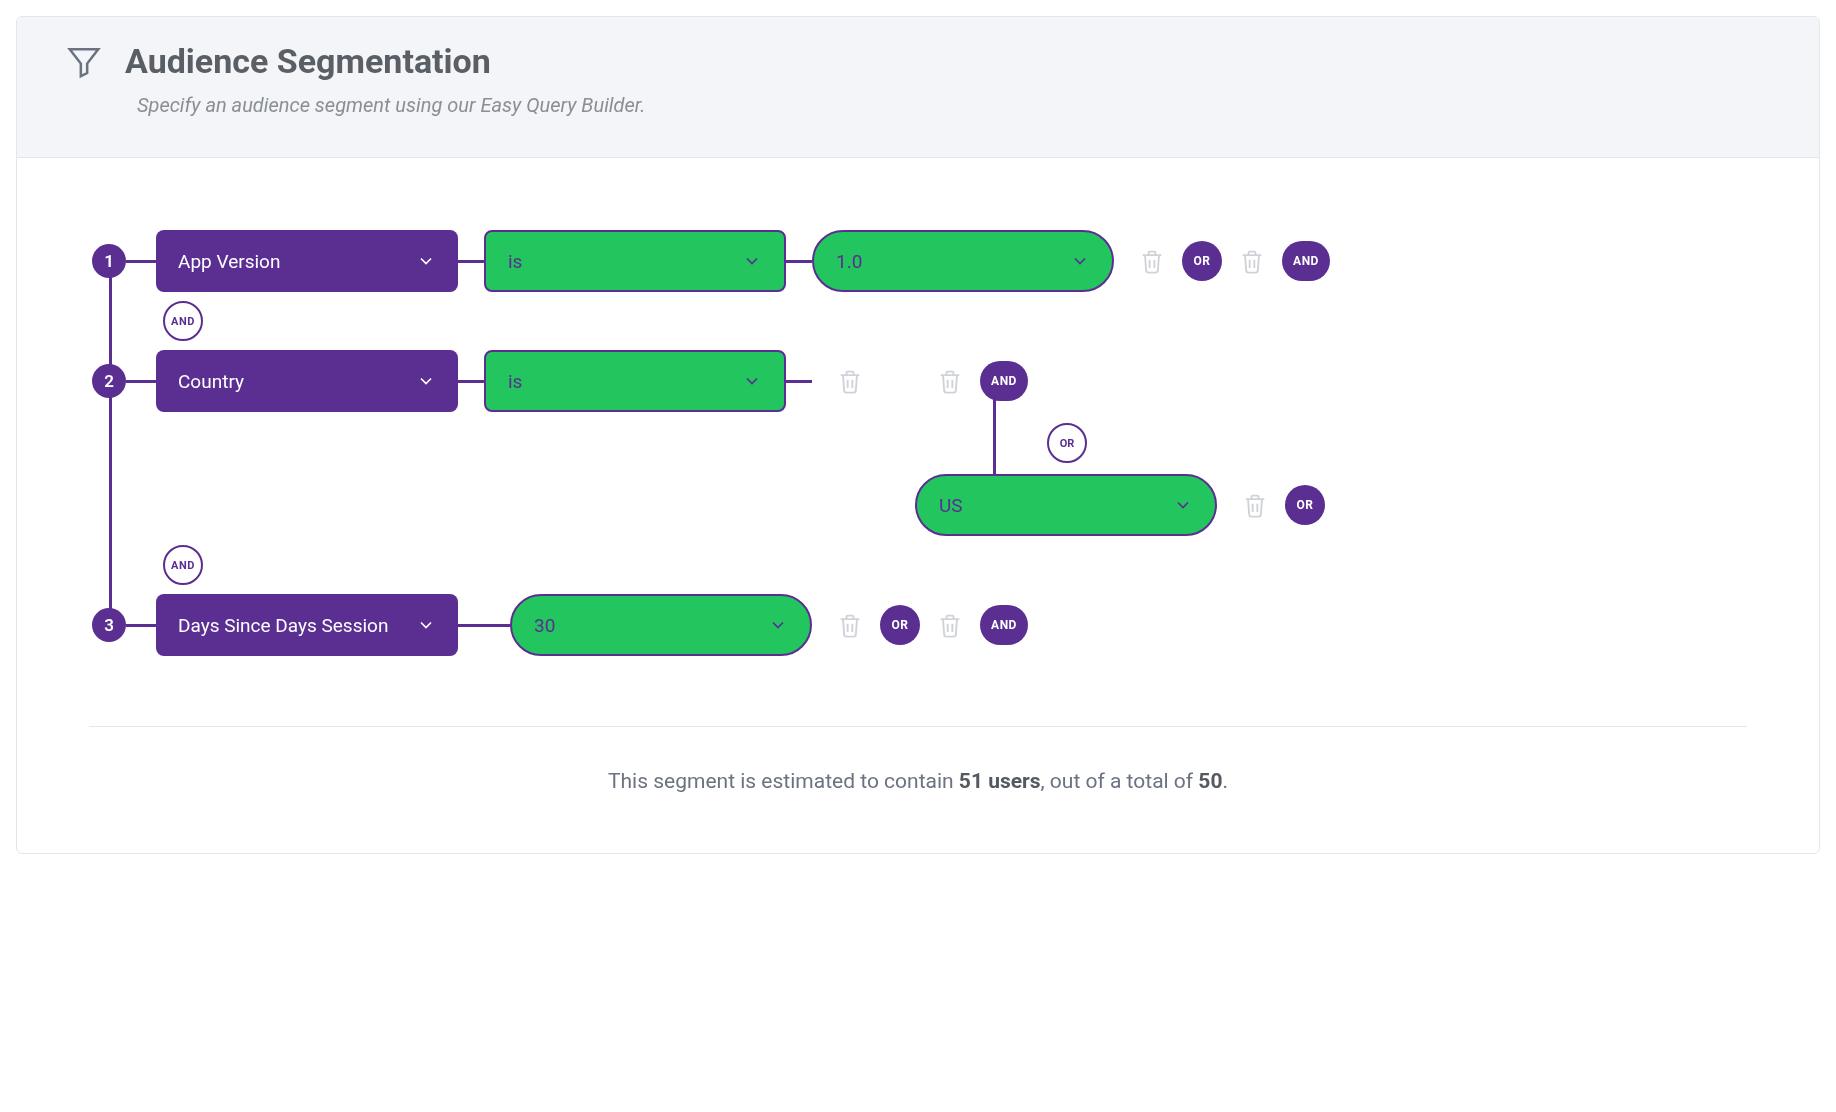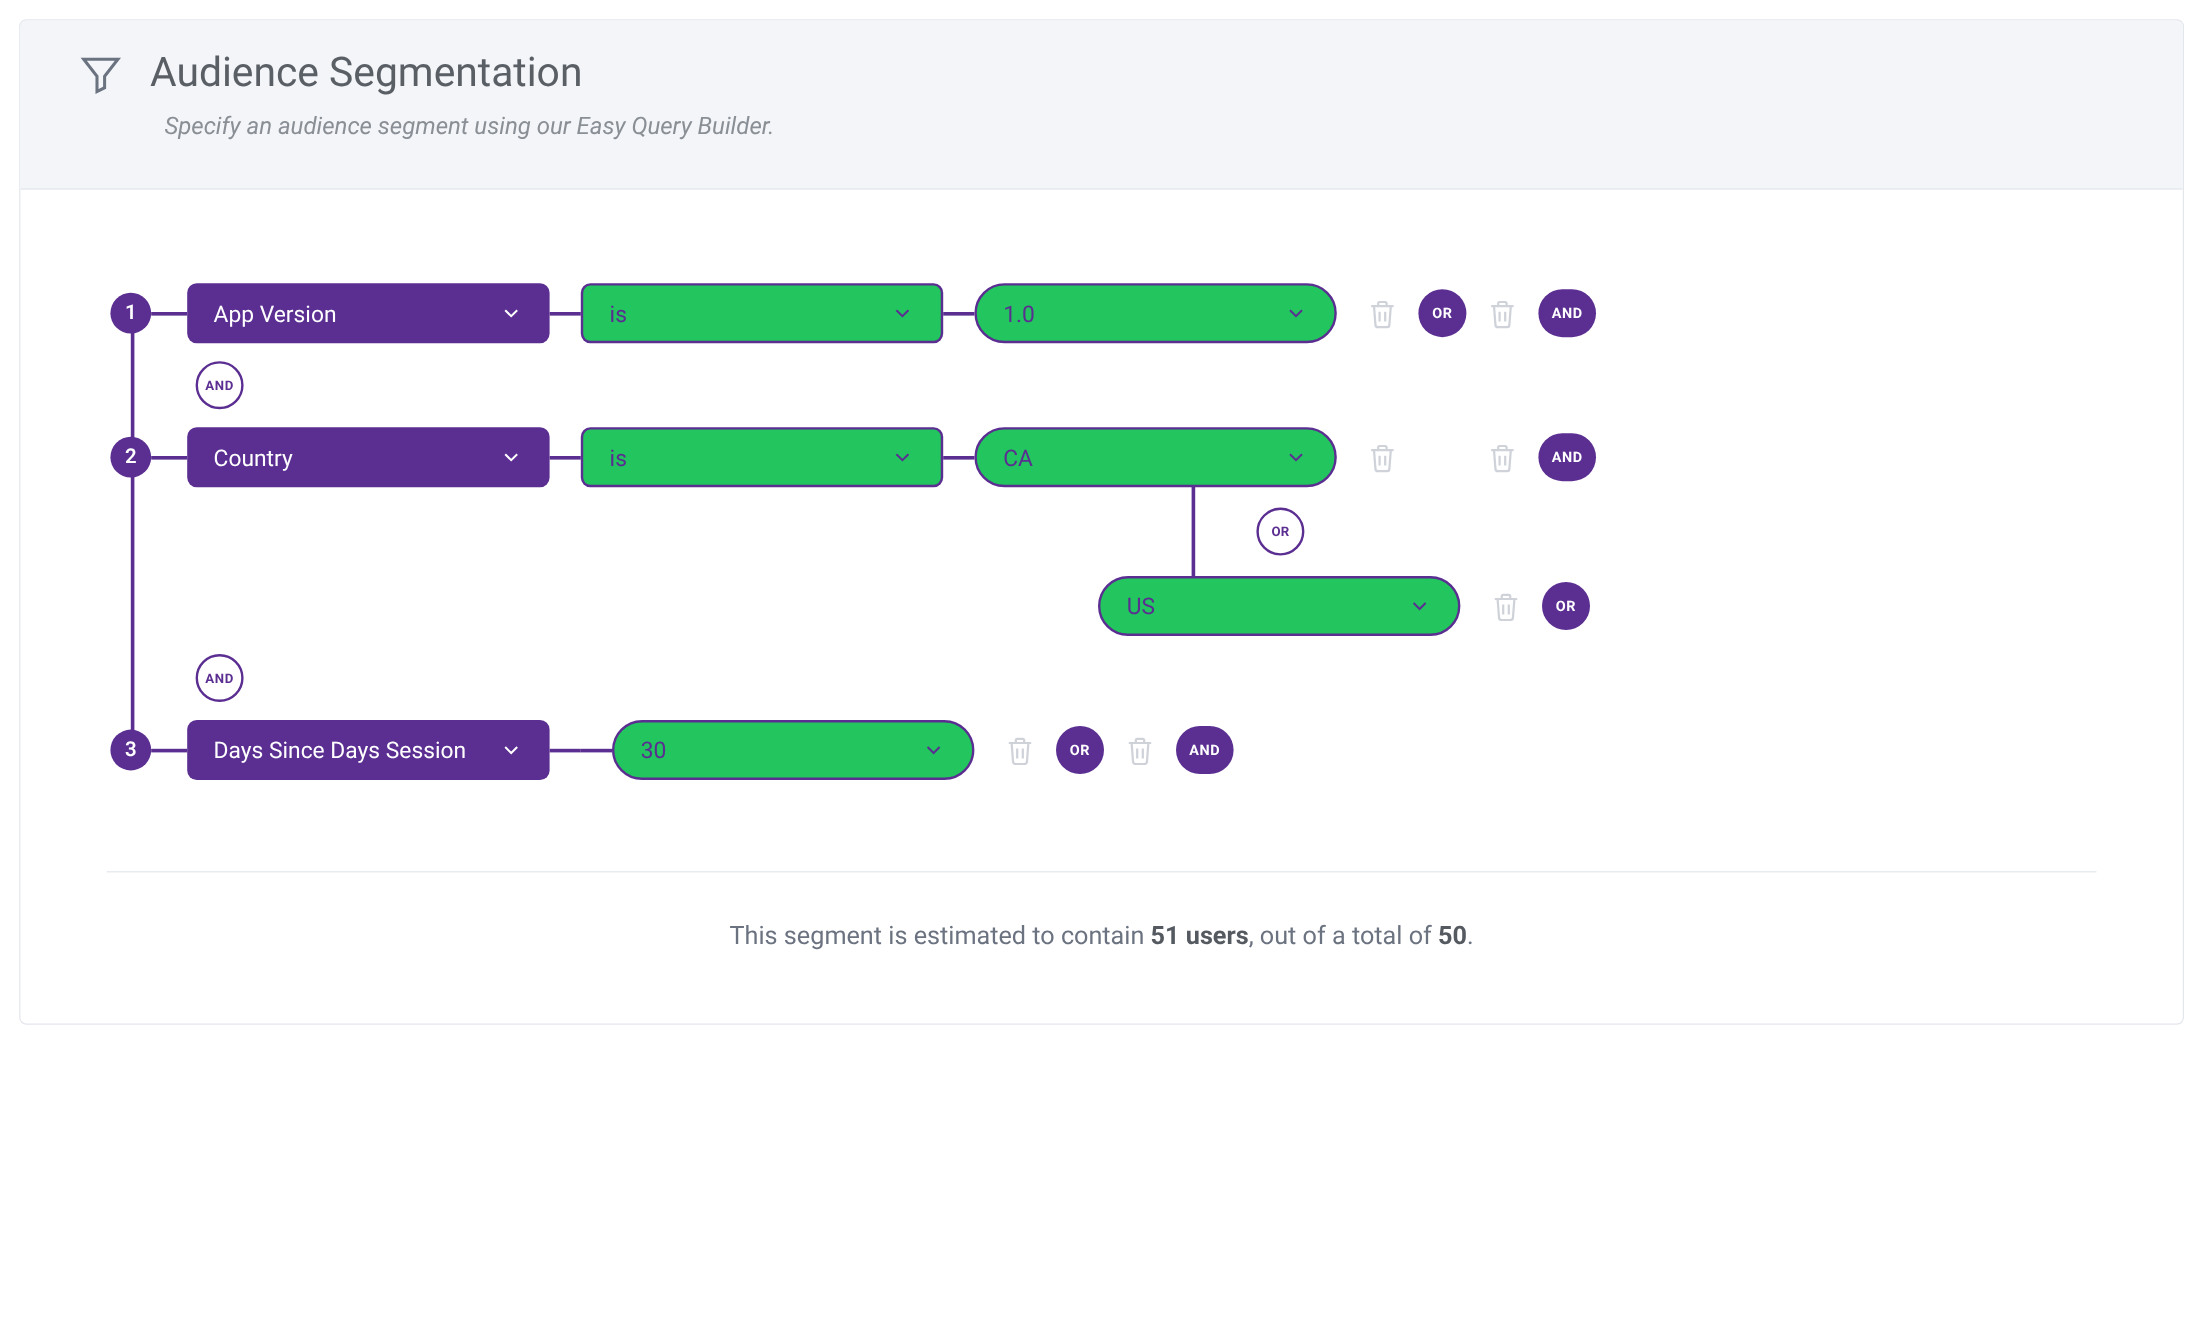--- a/index.html
+++ b/index.html
@@ -33,21 +33,21 @@
     align-items: flex-start;
     gap: 22px;
   }
   .funnel-icon {
     flex-shrink: 0;
     margin-top: 2px;
   }
   .header-text h1 {
     margin: 0 0 4px 0;
     font-size: 34px;
-    font-weight: 400;
+    font-weight: 700;
     color: #5a5f66;
   }
   .header-text p {
     margin: 12px;
     font-size: 20px;
     font-style: italic;
     color: #8a8f96;
   }
   .builder {
     padding: 72px 72px 40px 72px;
@@ -118,21 +118,21 @@
     font-size: 11px;
     font-weight: 700;
   }
   .hconn {
     height: 3px;
     background: var(--purple);
     flex-shrink: 0;
   }
 
   .sel {
-    height: 50px;
+    height: 62px;
     border-radius: 8px;
     display: flex;
     align-items: center;
     justify-content: space-between;
     padding: 16px 22px;
     font-size: 19px;
     cursor: pointer;
     flex-shrink: 0;
     position: relative;
     z-index: 1;
@@ -293,26 +293,20 @@
           </svg>
       </div>
       <div class="hconn" style="width:26px;"></div>
       <div class="sel sel-outline sel-op">
         <span>is</span>
         <svg class="chev" width="20" height="20" viewBox="0 0 24 24">
             <path stroke="#5b2e91" d="M6 9l6 6 6-6"></path>
           </svg>
       </div>
       <div class="hconn" style="width:26px;"></div>
-      <div class="sel sel-outline sel-val">
-        <span>CA</span>
-        <svg class="chev" width="20" height="20" viewBox="0 0 24 24">
-            <path stroke="#5b2e91" d="M6 9l6 6 6-6"></path>
-          </svg>
-      </div>
       <div class="actions">
         <span class="trash">
           <svg width="28" height="30" viewBox="0 0 24 24" fill="none" stroke="#cfd3d9" stroke-width="1.6">
               <path d="M4 7h16M9 7V5a1 1 0 011-1h4a1 1 0 011 1v2M6 7l1 13a2 2 0 002 2h6a2 2 0 002-2l1-13M10 11v7M14 11v7"></path>
             </svg>
         </span>
         <div style="width:40px;"></div>
         <span class="trash">
           <svg width="28" height="30" viewBox="0 0 24 24" fill="none" stroke="#cfd3d9" stroke-width="1.6">
               <path d="M4 7h16M9 7V5a1 1 0 011-1h4a1 1 0 011 1v2M6 7l1 13a2 2 0 002 2h6a2 2 0 002-2l1-13M10 11v7M14 11v7"></path>

